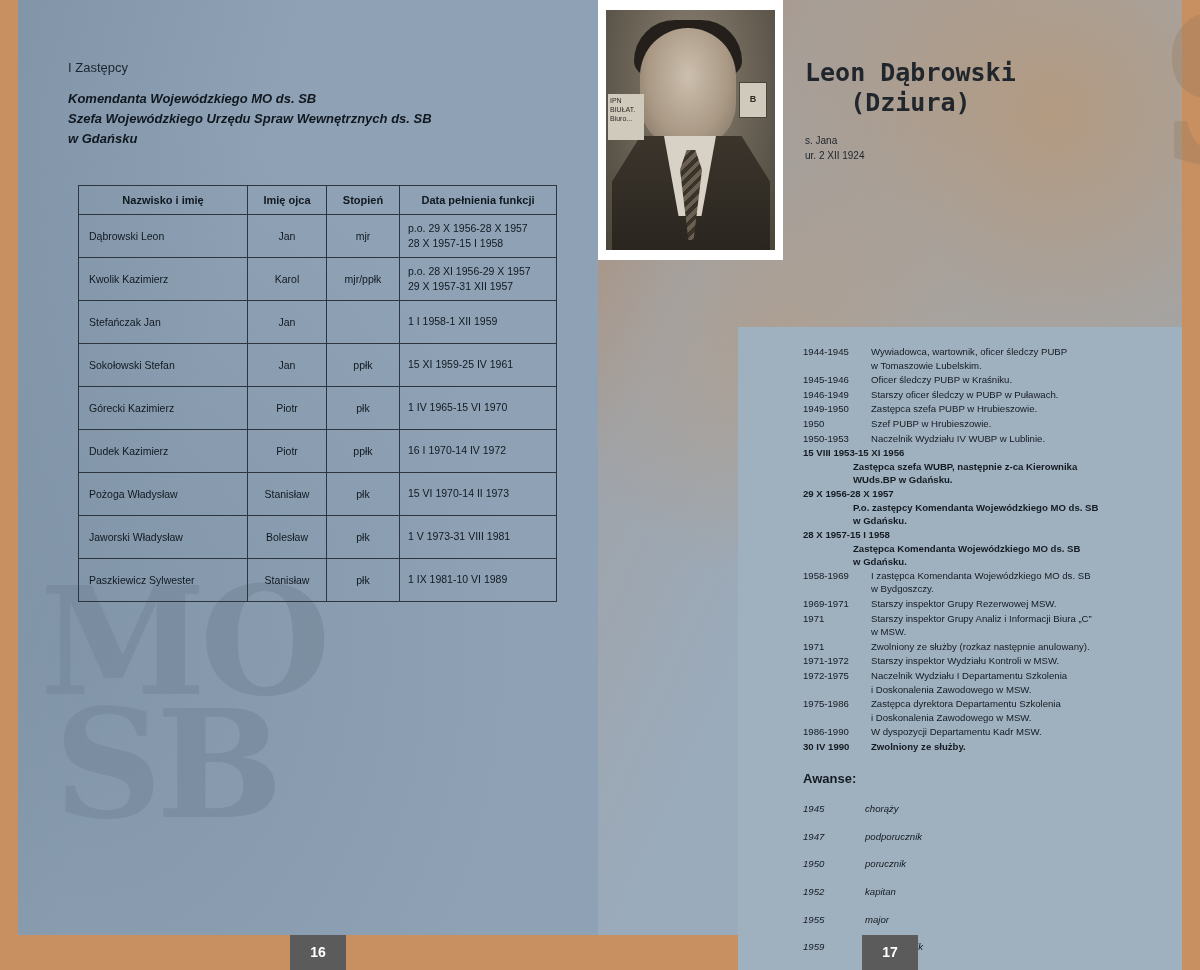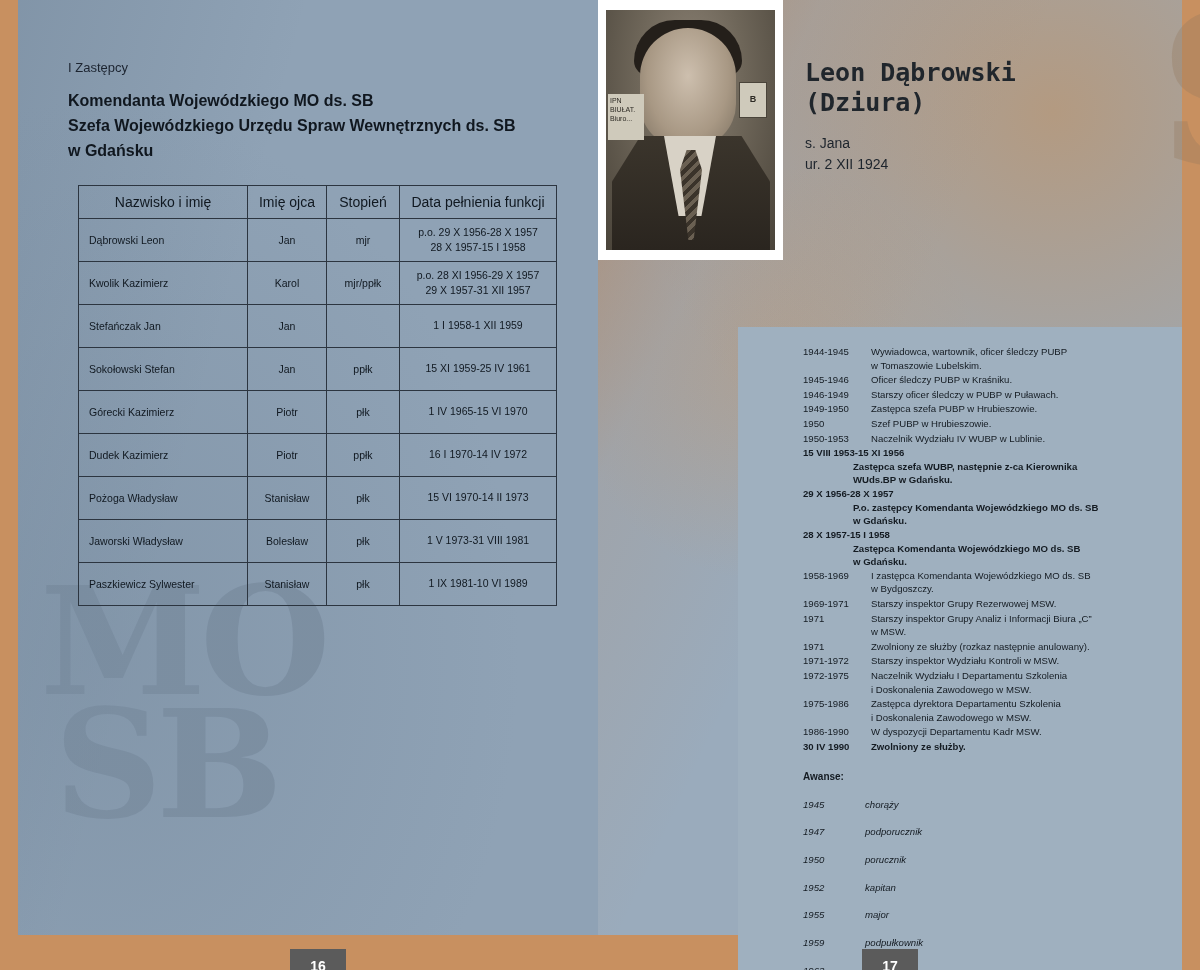--- a/index.html
+++ b/index.html
@@ -87,63 +87,64 @@
     left: 68px; top: 60px;
     z-index: 5;
   }
   .h-title {
     font-size: 13px;
     color: #1c2430;
     margin: 0 0 14px 0;
     font-weight: normal;
   }
   .h-sub {
-    font-size: 16px;
+    font-size: 13px;
     font-weight: bold;
     color: #10171f;
     line-height: 1.55;
+    font-style: italic;
   }
 
   
   .table-wrap {
     position: absolute;
     left: 78px; top: 185px;
     z-index: 5;
   }
   table.fn {
     border-collapse: collapse;
     font-size: 10.5px;
     color: #101820;
   }
   table.fn th, table.fn td {
     border: 1px solid #2c3540;
     padding: 5px 8px;
     vertical-align: middle;
     background: transparent;
   }
   table.fn th {
-    font-size: 14px;
-    font-weight: normal;
+    font-size: 11px;
+    font-weight: bold;
     text-align: center;
     padding-top: 8px;
     padding-bottom: 8px;
   }
   table.fn td.name {
     font-weight: normal;
     width: 150px;
     padding-left: 10px;
     height: 32px;
   }
   table.fn td.father, table.fn td.rank {
     text-align: center;
     width: 62px;
   }
   table.fn td.rank { width: 56px; }
   table.fn td.period {
-    text-align: center;
+    text-align: left;
     width: 140px;
     line-height: 1.45;
   }
 
   
   .photo-box {
     position: absolute;
     left: 598px; top: 0;
     width: 185px;
     height: 260px;
@@ -225,24 +226,25 @@
     left: 805px; top: 58px;
     z-index: 7;
   }
   .name-main {
     font-family: "DejaVu Sans Mono", monospace;
     font-size: 25px;
     font-weight: bold;
     color: #20262c;
     line-height: 1.18;
     letter-spacing: 0px;
+    text-align: center;
   }
   .name-meta {
     margin-top: 16px;
-    font-size: 14px;
+    font-size: 10px;
     color: #1d242c;
     line-height: 1.5;
   }
 
   
   .career-panel {
     position: absolute;
     left: 738px; top: 327px;
     width: 444px;
     height: 724px;
@@ -275,35 +277,35 @@
     font-weight: bold;
     margin-bottom: 0;
   }
   .c-indent {
     margin-left: 50px;
     font-weight: bold;
   }
   .adv-title {
     margin-top: 16px;
     font-weight: bold;
-    font-size: 10px;
+    font-size: 13px;
   }
   .adv-row {
     display: flex;
     margin-top: 14px;
     font-style: italic;
   }
   .adv-year { width: 62px; flex: 0 0 62px; }
 
   
   .page-num {
     position: absolute;
     bottom: 0;
     width: 56px;
-    height: 21px;
+    height: 35px;
     background: #5b5b5b;
     color: #ffffff;
     font-size: 14px;
     font-weight: bold;
     text-align: center;
     line-height: 35px;
     z-index: 9;
   }
   .page-num.left { left: 290px; }
   .page-num.right { left: 862px; }

